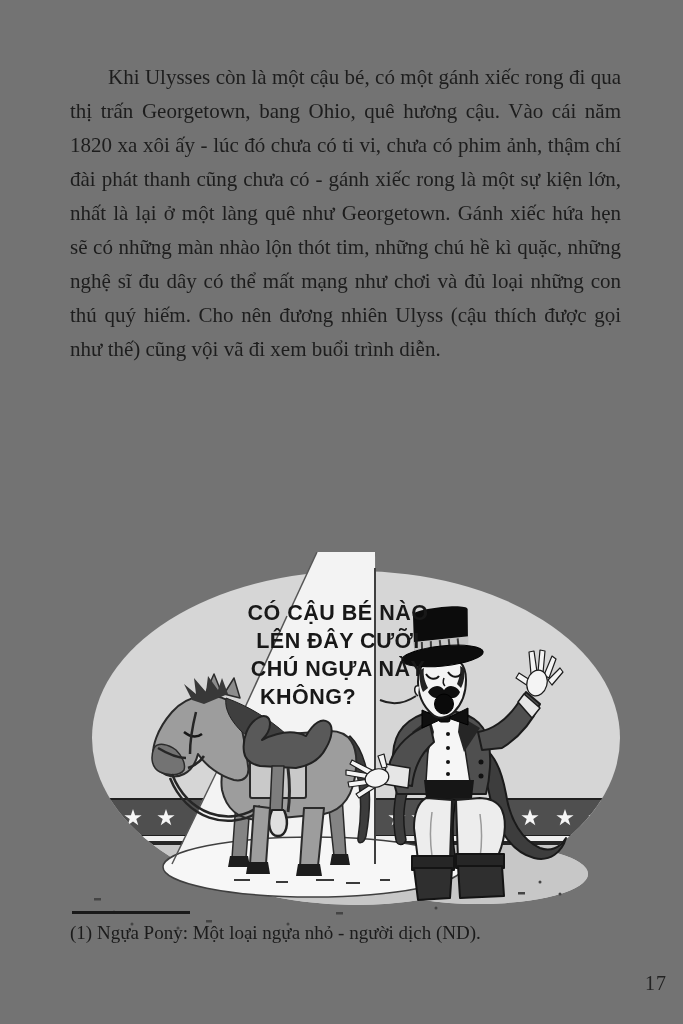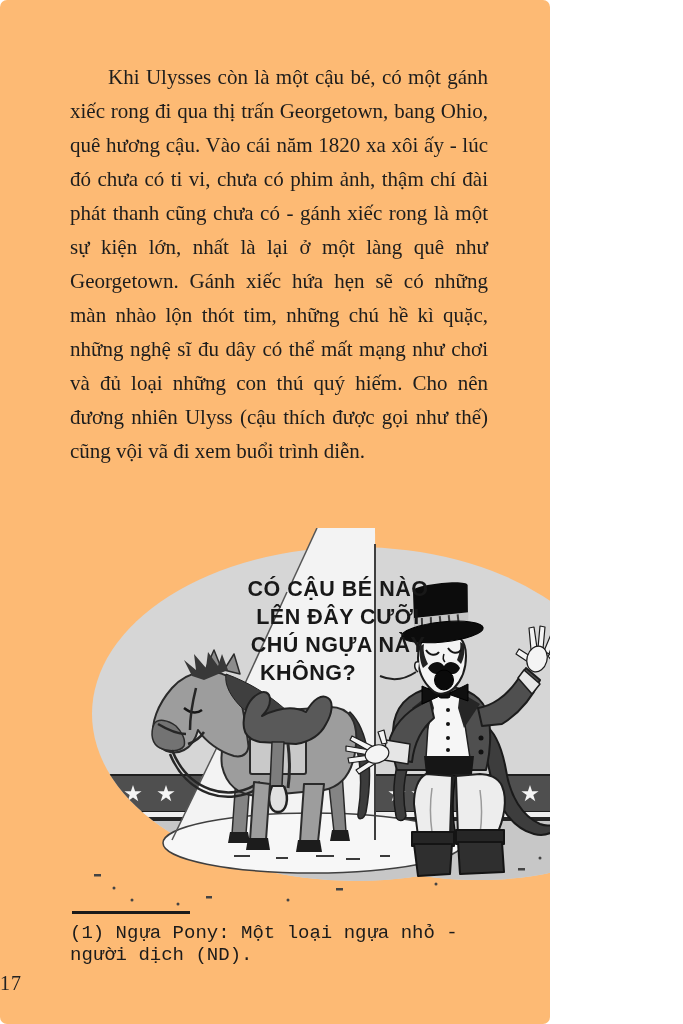--- a/index.html
+++ b/index.html
@@ -1,62 +1,61 @@
 <!DOCTYPE html>
 <html><head>
 <meta charset="utf-8">
 <style>
   html,body{margin:0;padding:0;}
   .page{
     position:relative;
-    width:550px;height:1024px;
-    background:#fdba74;
+    width:683px;height:1024px;
+    background:#737373;
     overflow:hidden;
     font-family:"Liberation Serif", serif;
-    border-radius:7px;
   }
   .text-block{
     position:absolute;
     left:70px; right:62px; top:60px;
     font-size:21px;
     line-height:34px;
     color:#1d1d1d;
     text-align:justify;
   }
   .text-block p{
     margin:0;
     text-indent:38px;
   }
   sup.fnref{
     font-size:12px;
     line-height:0;
     vertical-align:super;
   }
   .illustration{
     position:absolute;
-    left:88px; top:528px;
+    left:88px; top:552px;
     width:536px; height:385px;
   }
   .footnote-divider{
     position:absolute;
     left:72px; top:911px;
     width:118px; height:3px;
     background:#1a1a1a;
   }
   .footnote{
     position:absolute;
     left:70px; top:922px; right:54px;
-    font-family:Liberation Mono, monospace;
+    font-family:Liberation Serif, serif;
     font-size:19px;
     color:#1b1b1b;
   }
   .page-number{
     position:absolute;
-    left:0; right:8px; top:972px;
-    text-align:left;
+    left:0; right:16px; top:972px;
+    text-align:right;
     font-size:20px;
     letter-spacing:1px;
     color:#222;
   }
   svg text.speech{
     font-family:"Liberation Sans", sans-serif;
     font-weight:bold;
     font-size:21.5px;
     letter-spacing:0.5px;
     fill:#181818;

